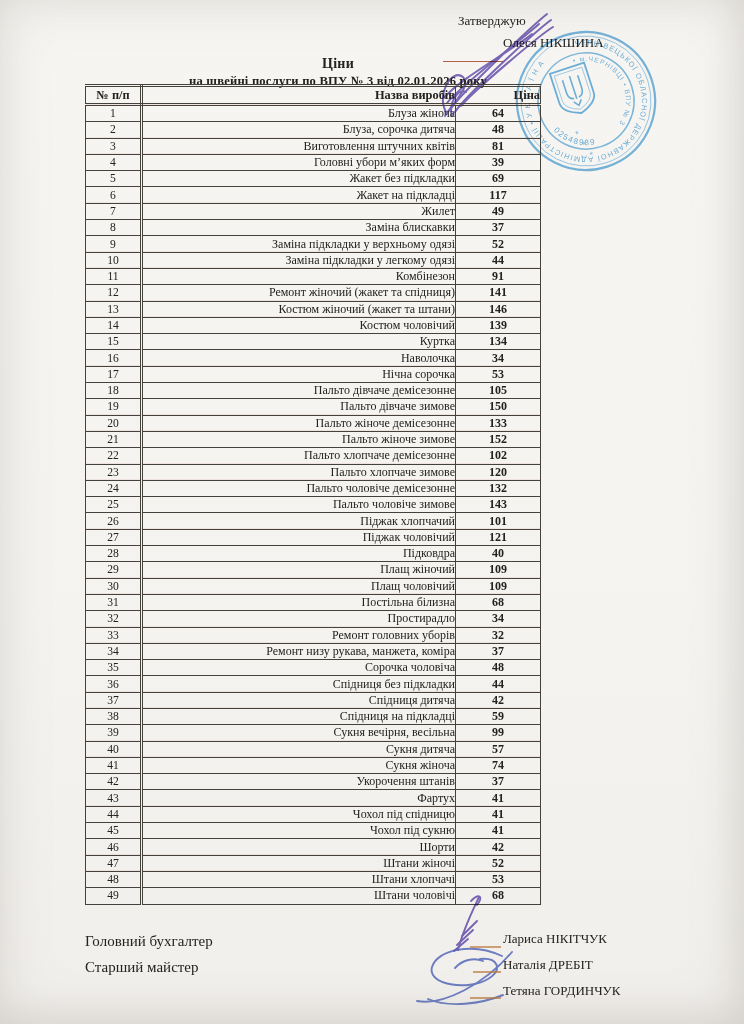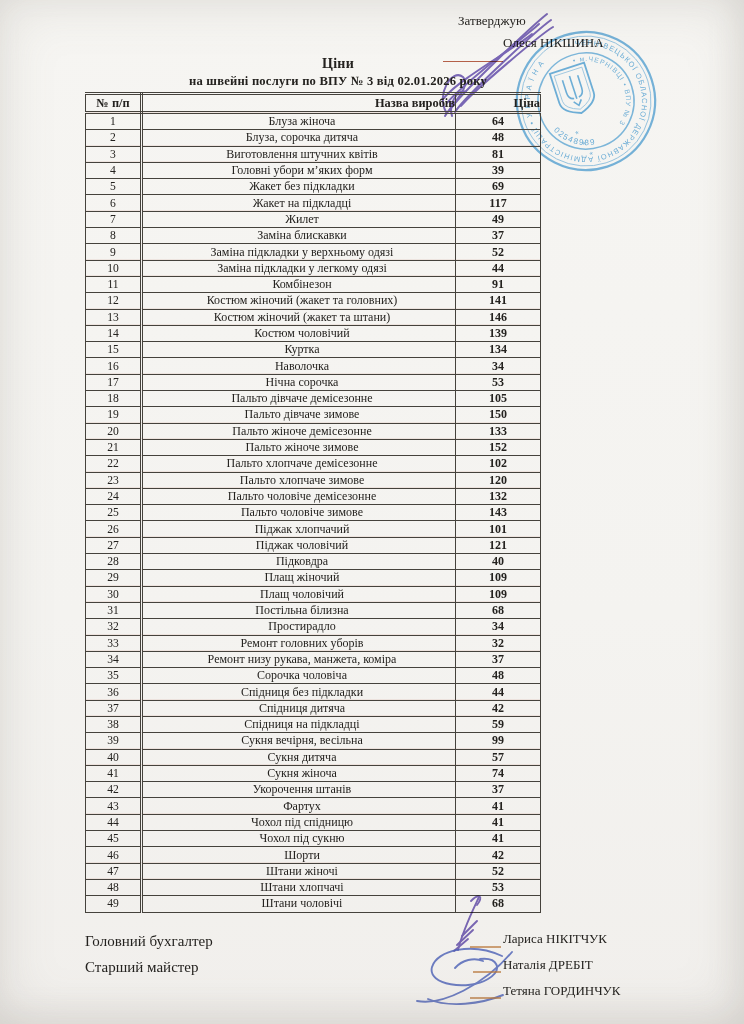--- a/index.html
+++ b/index.html
@@ -18,41 +18,41 @@
   
   .approval{position:absolute;left:458px;top:10px;font-size:13px;line-height:21px;}
   .approval .name-row{margin-left:45px;margin-top:1px;}
   .sig-underline{position:absolute;left:443px;top:61px;width:60px;height:0;border-bottom:1.6px solid #a8452c;opacity:.85;}
   
   .title-block{position:absolute;left:120px;top:56px;width:436px;text-align:center;}
   .title-main{font-size:14px;font-weight:bold;letter-spacing:.3px;}
   .title-sub{font-size:12.6px;font-weight:bold;margin-top:2px;letter-spacing:.2px;}
   
   table.price{
-    position:absolute;left:85px;top:92px;width:455px;
+    position:absolute;left:85px;top:84px;width:455px;
     border-collapse:collapse;table-layout:fixed;
     font-size:12px;
     padding-left:20px;
   }
   table.price col.c1{width:56px;}
   table.price col.c2{width:314px;}
   table.price col.c3{width:85px;}
   table.price th, table.price td{
     border:1.4px solid #45423c;
     padding:0 0 0 0;vertical-align:middle;
     height:15.3px;line-height:15px;
     overflow:hidden;white-space:nowrap;
   }
   table.price thead th{
     border-top:3px double #45423c;
     border-bottom:3px double #45423c;
     height:16px;font-size:12.4px;font-weight:bold;text-align:right;
   }
   table.price th:first-child, table.price td:first-child{border-right:3px double #45423c;text-align:center;}
-  table.price td.c-name{text-align:center;padding-left:6px;}
+  table.price td.c-name{text-align:right;padding-left:6px;}
   table.price td.c-price{text-align:center;font-weight:bold;font-size:12px;}
   table.price td.c-num{font-size:11.6px;}
   table.price tbody tr{box-shadow:0 -0.5px 0 rgba(170,70,45,.18);}
   
   .sig-role{position:absolute;left:85px;font-size:15px;}
   .sig-name{position:absolute;left:503px;font-size:13px;}
   
   .stamp{position:absolute;left:495px;top:10px;width:182px;height:182px;
     mix-blend-mode:multiply;opacity:.82;filter:blur(.3px);}
   .stamp *{vector-effect:non-scaling-stroke;}
@@ -189,21 +189,21 @@
           <td class="c-name">Заміна підкладки у легкому одязі</td>
           <td class="c-price">44</td>
         </tr>
         <tr>
           <td class="c-num">11</td>
           <td class="c-name">Комбінезон</td>
           <td class="c-price">91</td>
         </tr>
         <tr>
           <td class="c-num">12</td>
-          <td class="c-name">Костюм жіночий (жакет та головних)</td>
+          <td class="c-name">Ремонт жіночий (жакет та спідниця)</td>
           <td class="c-price">141</td>
         </tr>
         <tr>
           <td class="c-num">13</td>
           <td class="c-name">Костюм жіночий (жакет та штани)</td>
           <td class="c-price">146</td>
         </tr>
         <tr>
           <td class="c-num">14</td>
           <td class="c-name">Костюм чоловічий</td>

